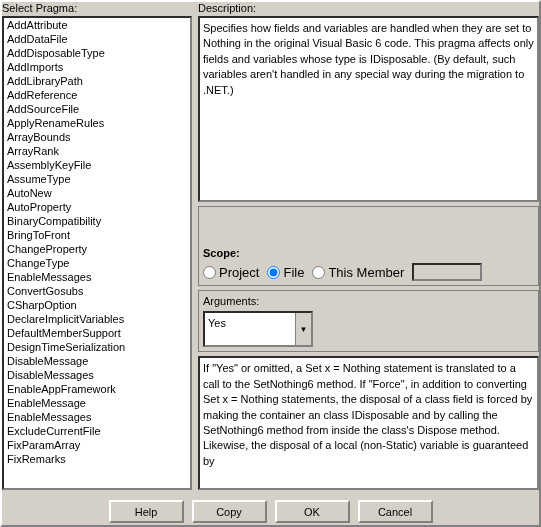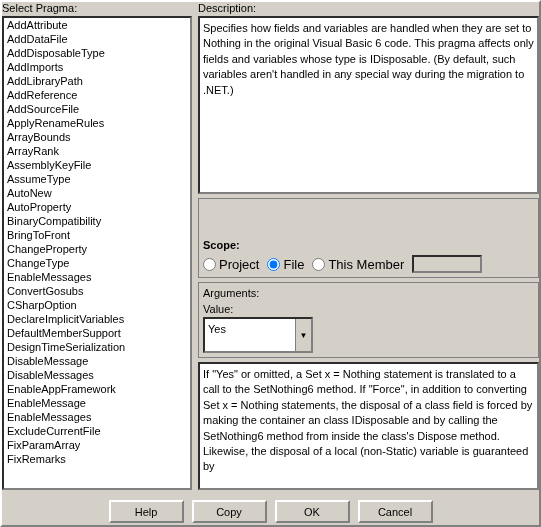--- a/index.html
+++ b/index.html
@@ -285,21 +285,20 @@
           <div class="radio-group">
             <input type="radio" name="scope" id="scope-member" style="">
             <label class="radio-label" for="scope-member">This Member</label>
           </div>
           <input type="text" class="scope-input" style="">
         </div>
       </div>
 
       <div class="args-section">
         <div class="args-label">Arguments:</div>
-        <div class="value-label">Value:</div>
         <div class="dropdown-container">
           <div class="dropdown-display">
             <span class="dropdown-text">Yes</span>
             <span class="dropdown-arrow-btn">▼</span>
           </div>
         </div>
       </div>
 
       <div class="bottom-desc-section">
         <div class="bottom-desc-box">If "Yes" or omitted, a Set x = Nothing statement is translated to a call to the SetNothing6 method.

